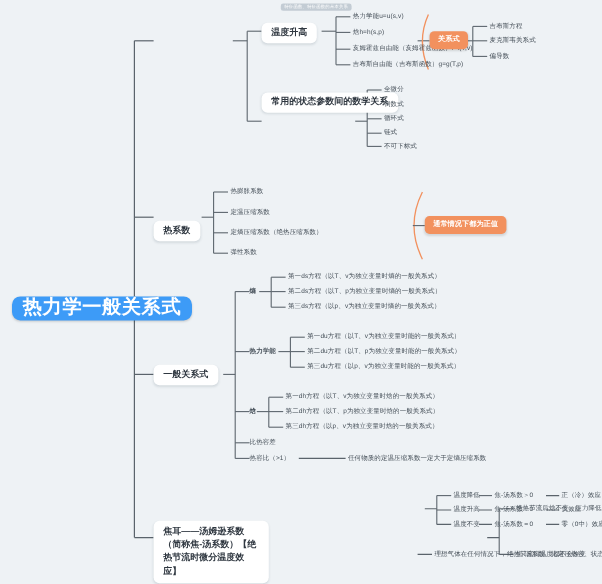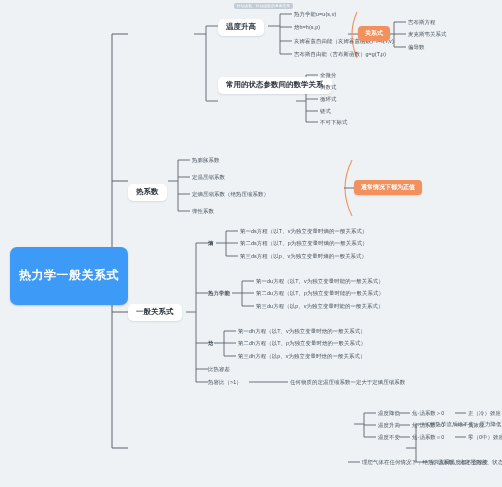--- a/index.html
+++ b/index.html
@@ -10,22 +10,22 @@
     color:#3a4249;
     overflow:hidden;
     position:relative;
   }
   #canvas{position:absolute;left:0;top:0;width:502px;height:487px;}
   svg.wires{position:absolute;left:0;top:0;width:502px;height:487px;pointer-events:none;}
   .node{position:absolute;box-sizing:border-box;white-space:nowrap;line-height:1.15;}
 
   .root{
     background:#3d9bf7;color:#fff;border-radius:7px;
-    font-size:12px;font-weight:bold;letter-spacing:.5px;
-    padding:22px 9px;box-shadow:0 1px 2px rgba(0,0,0,.18);
+    font-size:16px;font-weight:bold;letter-spacing:.5px;
+    padding:1px 9px;box-shadow:0 1px 2px rgba(0,0,0,.18);
   }
   .lvl2{
     background:#fff;border-radius:5px;
     font-size:7.5px;font-weight:bold;color:#2f3740;
     padding:4px 8px;box-shadow:0 1px 2px rgba(40,60,80,.13);
   }
   .accent{
     background:#f2915e;color:#fff;border-radius:4px;
     font-size:6px;padding:4px 7px;box-shadow:0 1px 2px rgba(0,0,0,.12);
     font-weight:bold;
@@ -254,20 +254,23 @@
   <div class="node leaf" style="left:238px;top:353px;">
     <span>第三dh方程（以p、v为独立变量时焓的一般关系式）</span></div>
 
   <div class="node leaf" style="left:208px;top:366px;">
     <span>比热容差</span></div>
   <div class="node leaf" style="left:208px;top:379px;">
     <span>热容比（&gt;1）</span></div>
   <div class="node leaf" style="left:290px;top:379px;">
     <span>任何物质的定温压缩系数一定大于定熵压缩系数</span></div>
 
+  <div class="node lvl2 multi" style="left:128px;top:434px;">
+    <span>焦耳——汤姆逊系数（简称焦-汤系数）【绝热节流时微分温度效应】</span>
+  </div>
 
   <div class="node leaf" style="left:430px;top:421px;">
     <span>绝热节流后焓不变，压力降低</span></div>
 
   <div class="node leaf" style="left:378px;top:410px;">
     <span>温度降低</span></div>
   <div class="node leaf" style="left:378px;top:422px;">
     <span>温度升高</span></div>
   <div class="node leaf" style="left:378px;top:434px;">
     <span>温度不变</span></div>

